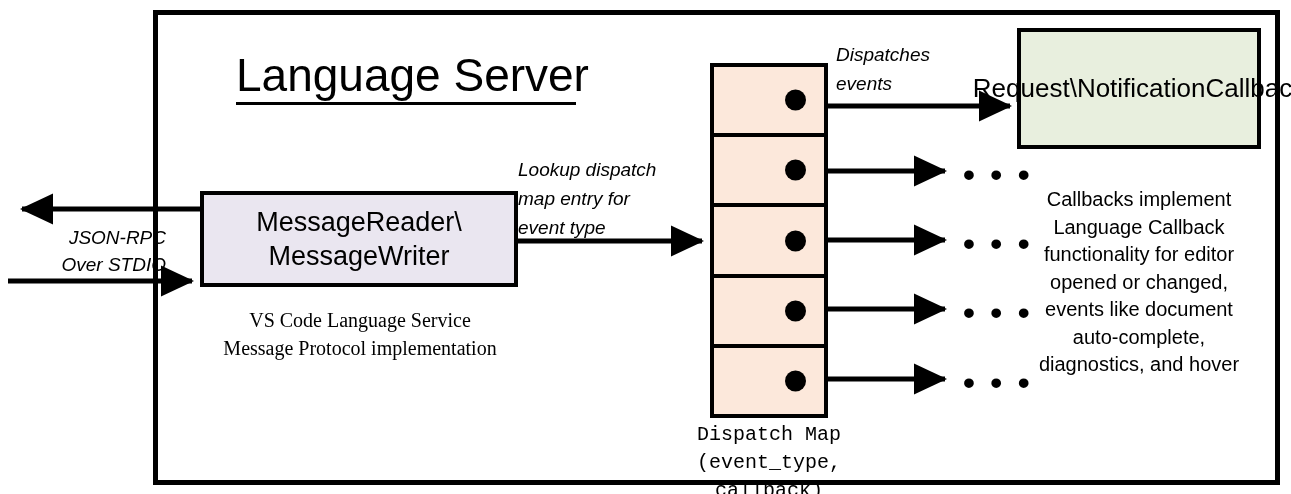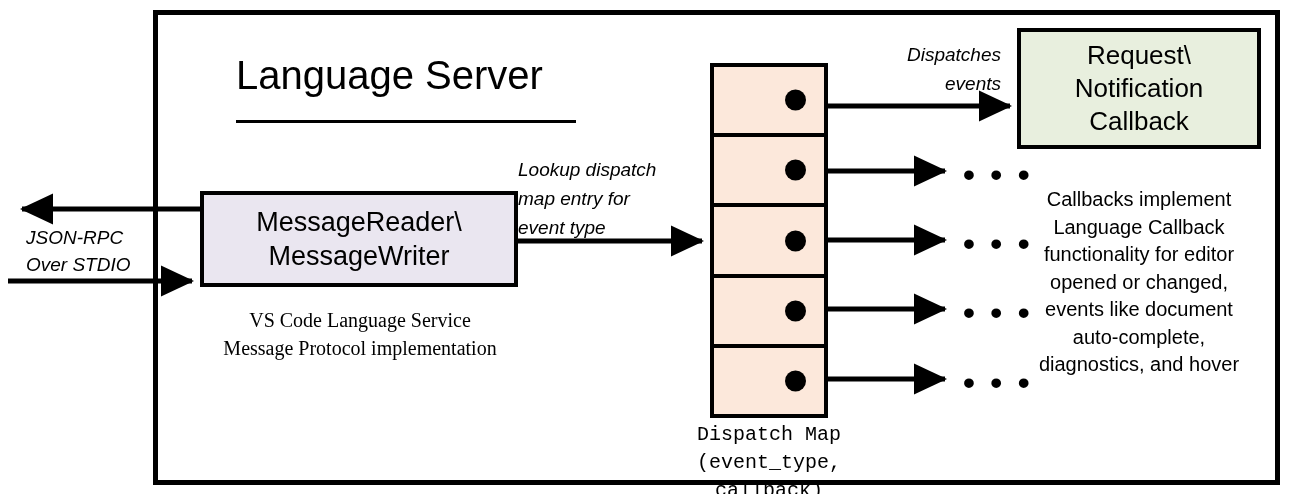--- a/index.html
+++ b/index.html
@@ -29,26 +29,26 @@
     border: 5px solid #000000;
     box-sizing: border-box;
     background: transparent;
   }
 
   
   #server-title {
     left: 236px;
     top: 50px;
     width: 340px;
-    font-size: 40px;
+    font-size: 46px;
     line-height: 50px;
     letter-spacing: 0px;
     white-space: nowrap;
     border-bottom: 3px solid #000000;
-    padding-bottom: 20px;
+    padding-bottom: 2px;
   }
 
   
   #mrw-box {
     left: 200px;
     top: 191px;
     width: 318px;
     height: 96px;
     background: #EAE6F0;
     border: 4px solid #000000;
@@ -69,21 +69,21 @@
     font-size: 20px;
     line-height: 28px;
     font-family: Liberation Serif, serif;
   }
 
   
   #jsonrpc-label {
     left: 26px;
     top: 224px;
     width: 140px;
-    text-align: left;
+    text-align: right;
     font-size: 19px;
     line-height: 27px;
     font-style: italic;
   }
 
   
   #lookup-label {
     left: 518px;
     top: 155px;
     width: 190px;
@@ -91,21 +91,21 @@
     font-size: 19px;
     line-height: 29px;
     font-style: italic;
   }
 
   
   #dispatch-label {
     left: 836px;
     top: 40px;
     width: 165px;
-    text-align: right;
+    text-align: left;
     font-size: 19px;
     line-height: 29px;
     font-style: italic;
   }
 
   
   #dispatch-map {
     left: 710px;
     top: 63px;
     width: 118px;
@@ -148,21 +148,21 @@
   
   #callback-box {
     left: 1017px;
     top: 28px;
     width: 244px;
     height: 121px;
     background: #E8EFDE;
     border: 4px solid #000000;
     box-sizing: border-box;
     display: flex;
-    flex-direction: column;
+    flex-direction: row;
     align-items: center;
     justify-content: center;
     font-size: 26px;
     line-height: 33px;
     text-align: center;
   }
   #callback-caption {
     left: 1008px;
     top: 186px;
     width: 262px;

